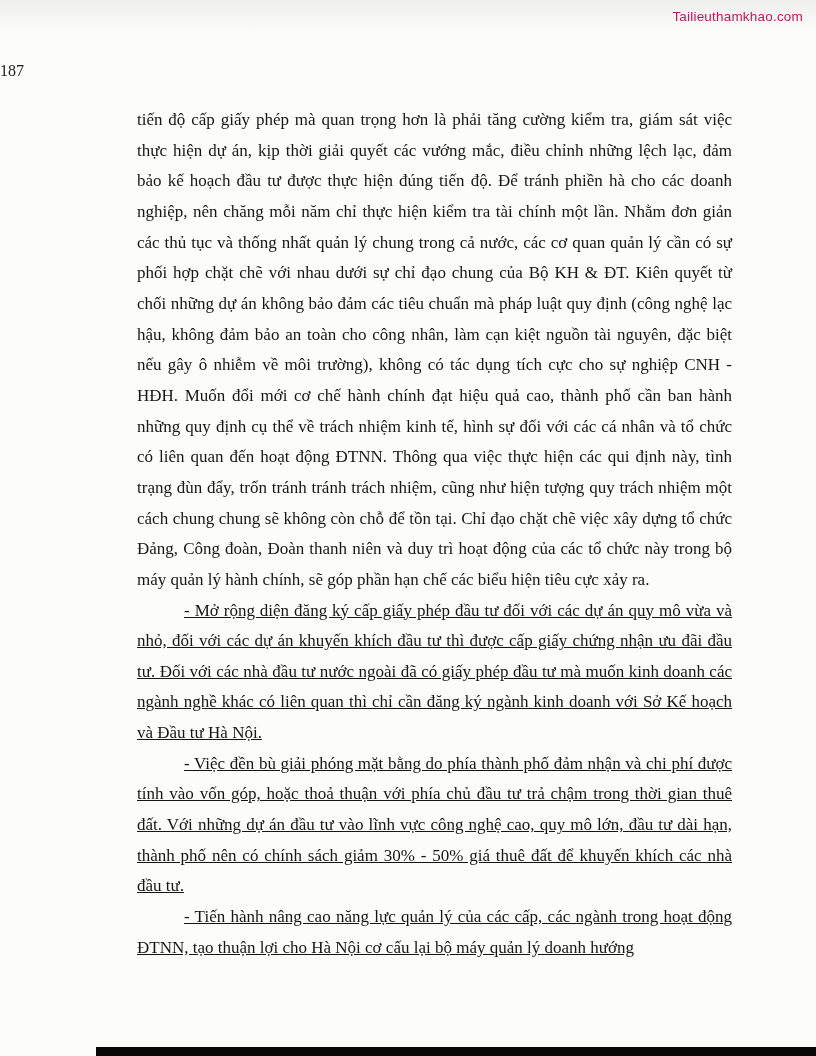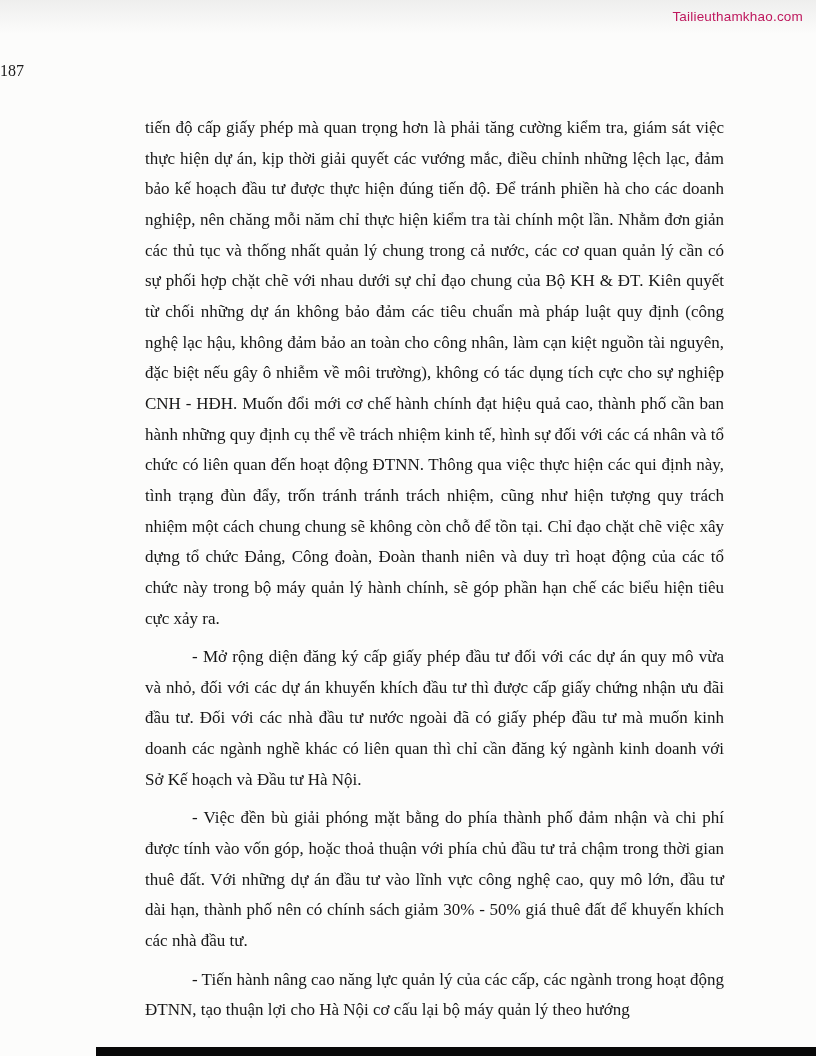--- a/index.html
+++ b/index.html
@@ -40,22 +40,22 @@
     position: absolute;
     top: 105px;
     left: 137px;
     width: 595px;
     color: #161616;
     font-size: 17px;
     line-height: 30.65px;
     text-align: justify;
     text-justify: inter-word;
   }
-  .para { margin: 8px; padding: 0; }
-  .para.indent { text-indent: 47px; }
+  .para { margin: 0; padding: 0; }
+  .para.indent { text-indent: 47px; text-decoration: underline; }
   .bottom-bar {
     position: absolute;
     bottom: 0;
     left: 96px;
     right: 0;
     height: 9px;
     background: #080808;
   }
 </style>
 </head>
@@ -64,16 +64,16 @@
 <div class="top-shade"></div>
 
 <div class="watermark">Tailieuthamkhao.com</div>
 
 <div class="page-number">187</div>
 
 <div class="body-text">
   <p class="para">tiến độ cấp giấy phép mà quan trọng hơn là phải tăng cường kiểm tra, giám sát việc thực hiện dự án, kịp thời giải quyết các vướng mắc, điều chỉnh những lệch lạc, đảm bảo kế hoạch đầu tư được thực hiện đúng tiến độ. Để tránh phiền hà cho các doanh nghiệp, nên chăng mỗi năm chỉ thực hiện kiểm tra tài chính một lần. Nhằm đơn giản các thủ tục và thống nhất quản lý chung trong cả nước, các cơ quan quản lý cần có sự phối hợp chặt chẽ với nhau dưới sự chỉ đạo chung của Bộ KH &amp; ĐT. Kiên quyết từ chối những dự án không bảo đảm các tiêu chuẩn mà pháp luật quy định (công nghệ lạc hậu, không đảm bảo an toàn cho công nhân, làm cạn kiệt nguồn tài nguyên, đặc biệt nếu gây ô nhiễm về môi trường), không có tác dụng tích cực cho sự nghiệp CNH - HĐH. Muốn đổi mới cơ chế hành chính đạt hiệu quả cao, thành phố cần ban hành những quy định cụ thể về trách nhiệm kinh tế, hình sự đối với các cá nhân và tổ chức có liên quan đến hoạt động ĐTNN. Thông qua việc thực hiện các qui định này, tình trạng đùn đẩy, trốn tránh tránh trách nhiệm, cũng như hiện tượng quy trách nhiệm một cách chung chung sẽ không còn chỗ để tồn tại. Chỉ đạo chặt chẽ việc xây dựng tổ chức Đảng, Công đoàn, Đoàn thanh niên và duy trì hoạt động của các tổ chức này trong bộ máy quản lý hành chính, sẽ góp phần hạn chế các biểu hiện tiêu cực xảy ra.</p>
   <p class="para indent">- Mở rộng diện đăng ký cấp giấy phép đầu tư đối với các dự án quy mô vừa và nhỏ, đối với các dự án khuyến khích đầu tư thì được cấp giấy chứng nhận ưu đãi đầu tư. Đối với các nhà đầu tư nước ngoài đã có giấy phép đầu tư mà muốn kinh doanh các ngành nghề khác có liên quan thì chỉ cần đăng ký ngành kinh doanh với Sở Kế hoạch và Đầu tư Hà Nội.</p>
   <p class="para indent">- Việc đền bù giải phóng mặt bằng do phía thành phố đảm nhận và chi phí được tính vào vốn góp, hoặc thoả thuận với phía chủ đầu tư trả chậm trong thời gian thuê đất. Với những dự án đầu tư vào lĩnh vực công nghệ cao, quy mô lớn, đầu tư dài hạn, thành phố nên có chính sách giảm 30% - 50% giá thuê đất để khuyến khích các nhà đầu tư.</p>
-  <p class="para indent">- Tiến hành nâng cao năng lực quản lý của các cấp, các ngành trong hoạt động ĐTNN, tạo thuận lợi cho Hà Nội cơ cấu lại bộ máy quản lý theo hướng</p>
+  <p class="para indent">- Tiến hành nâng cao năng lực quản lý của các cấp, các ngành trong hoạt động ĐTNN, tạo thuận lợi cho Hà Nội cơ cấu lại bộ máy quản lý doanh hướng</p>
 </div>
 
 <div class="bottom-bar"></div>
 
 </body></html>

